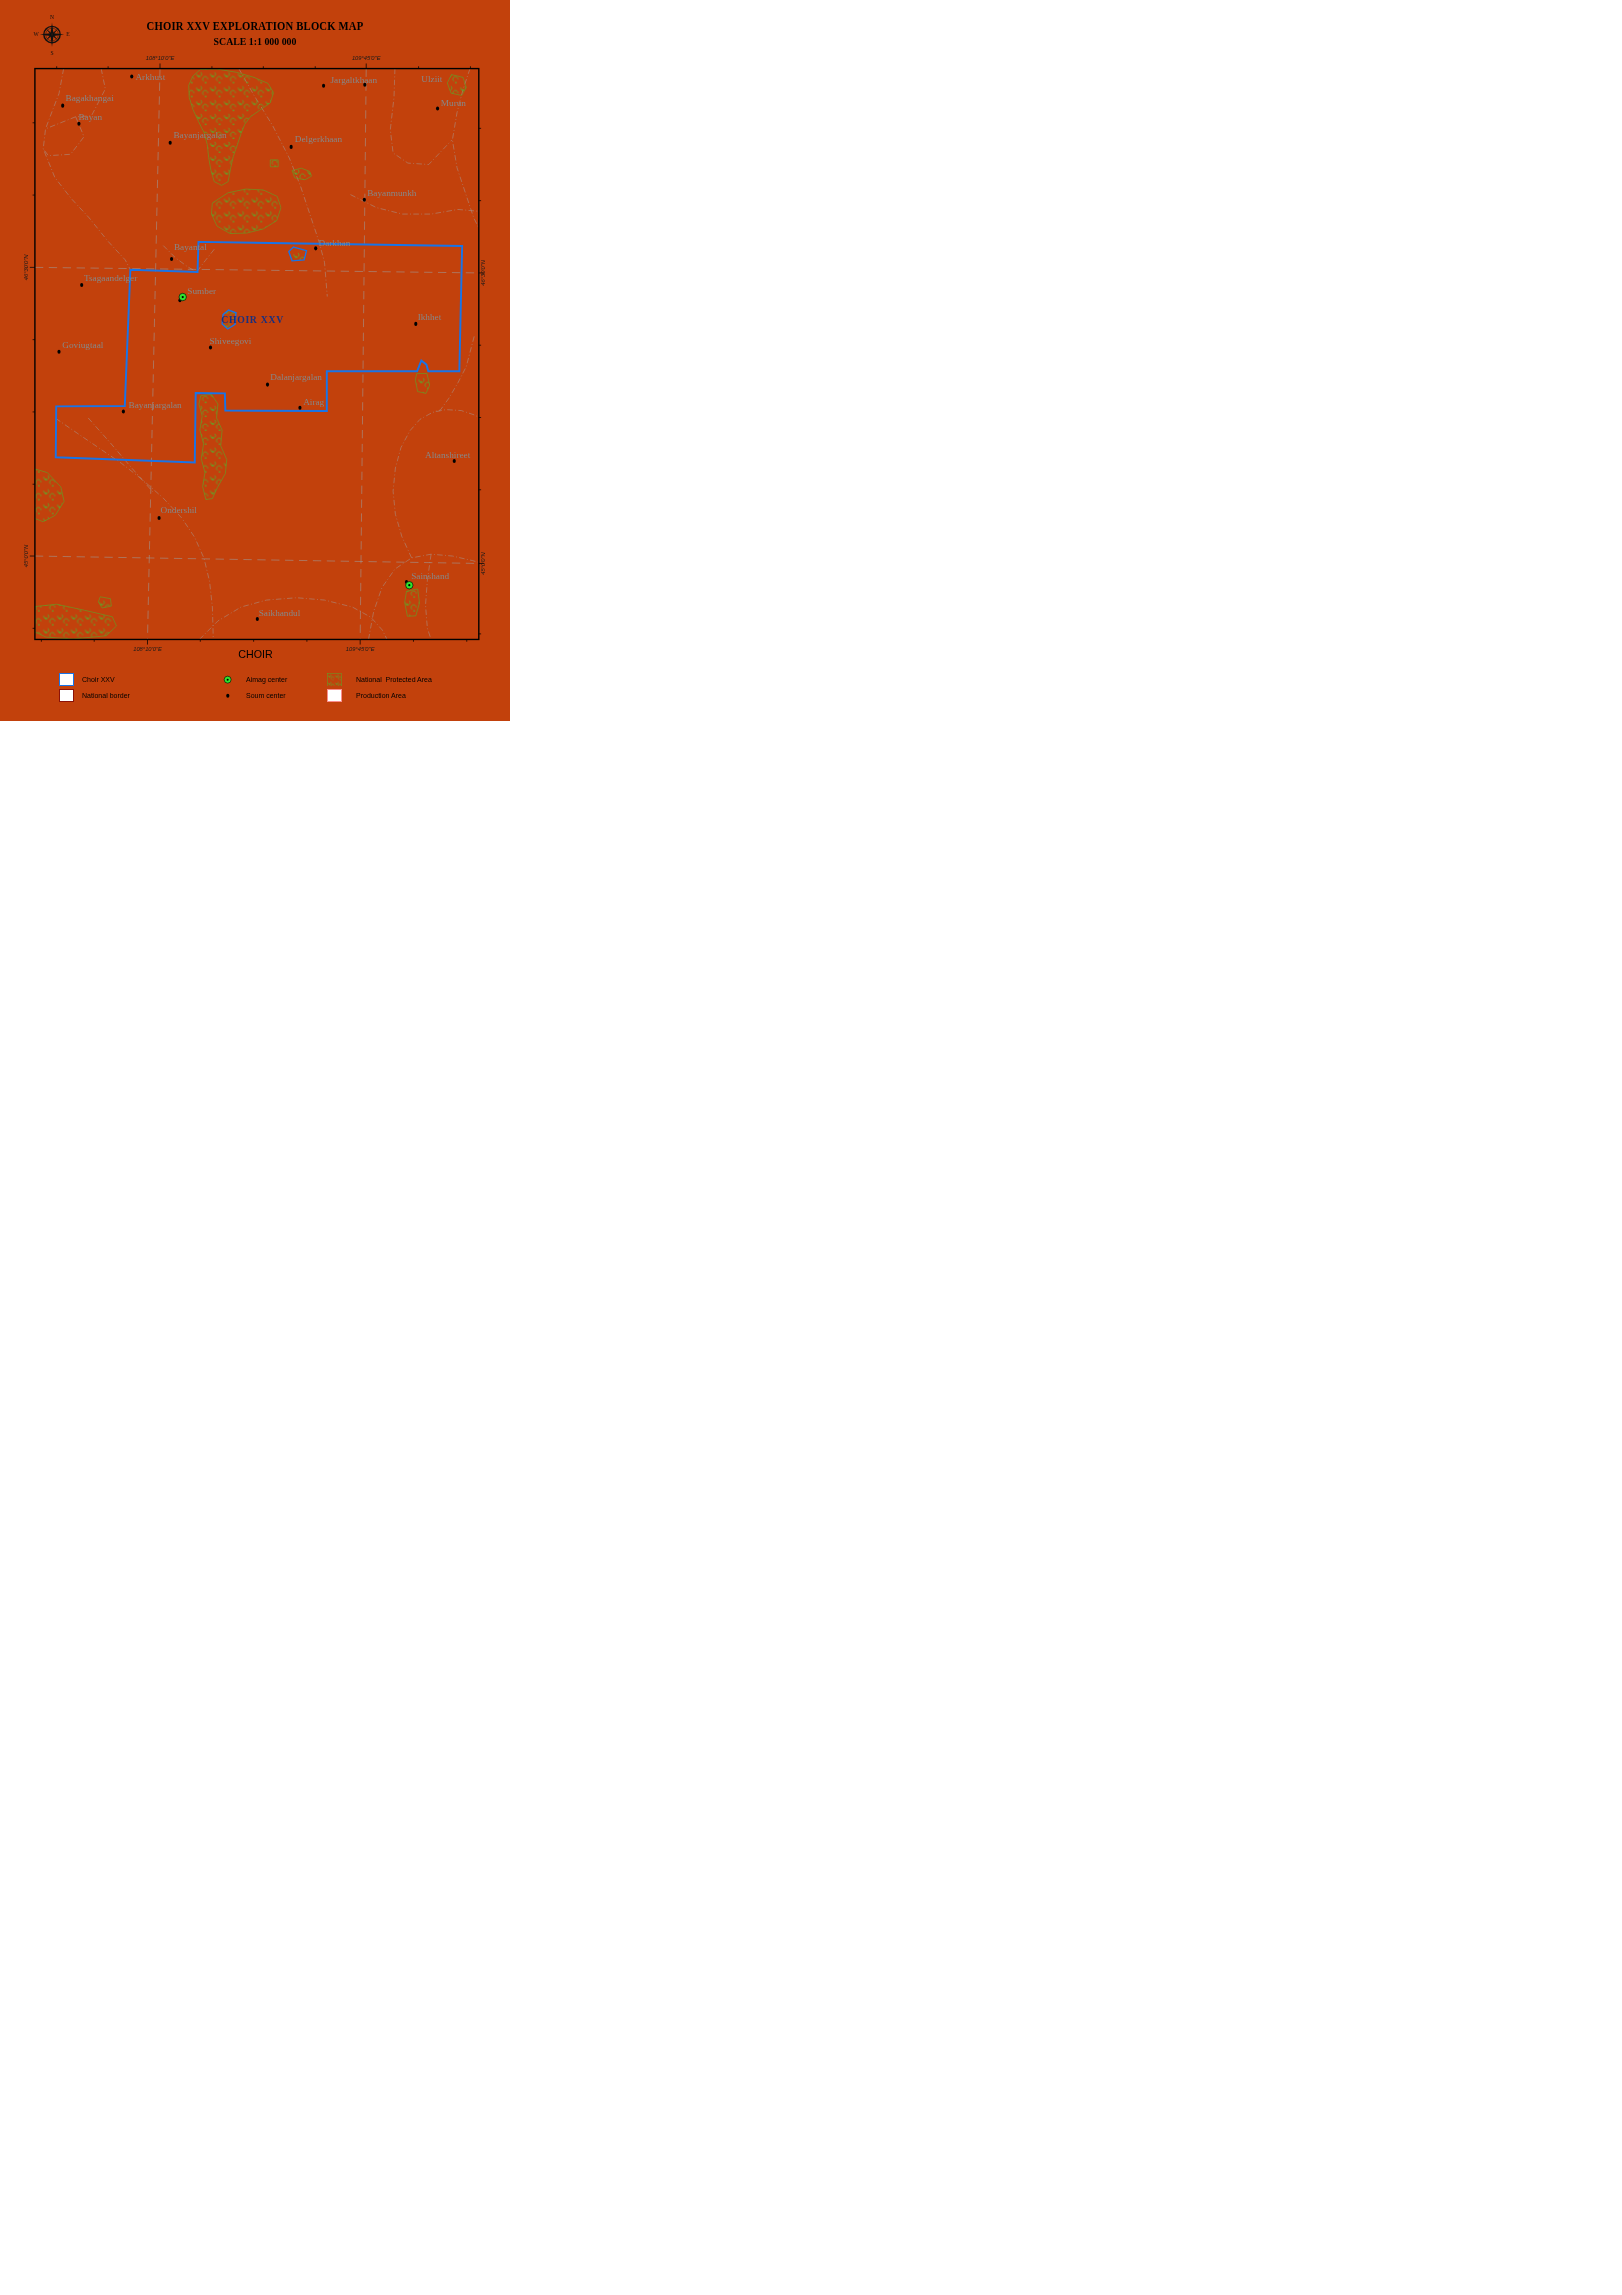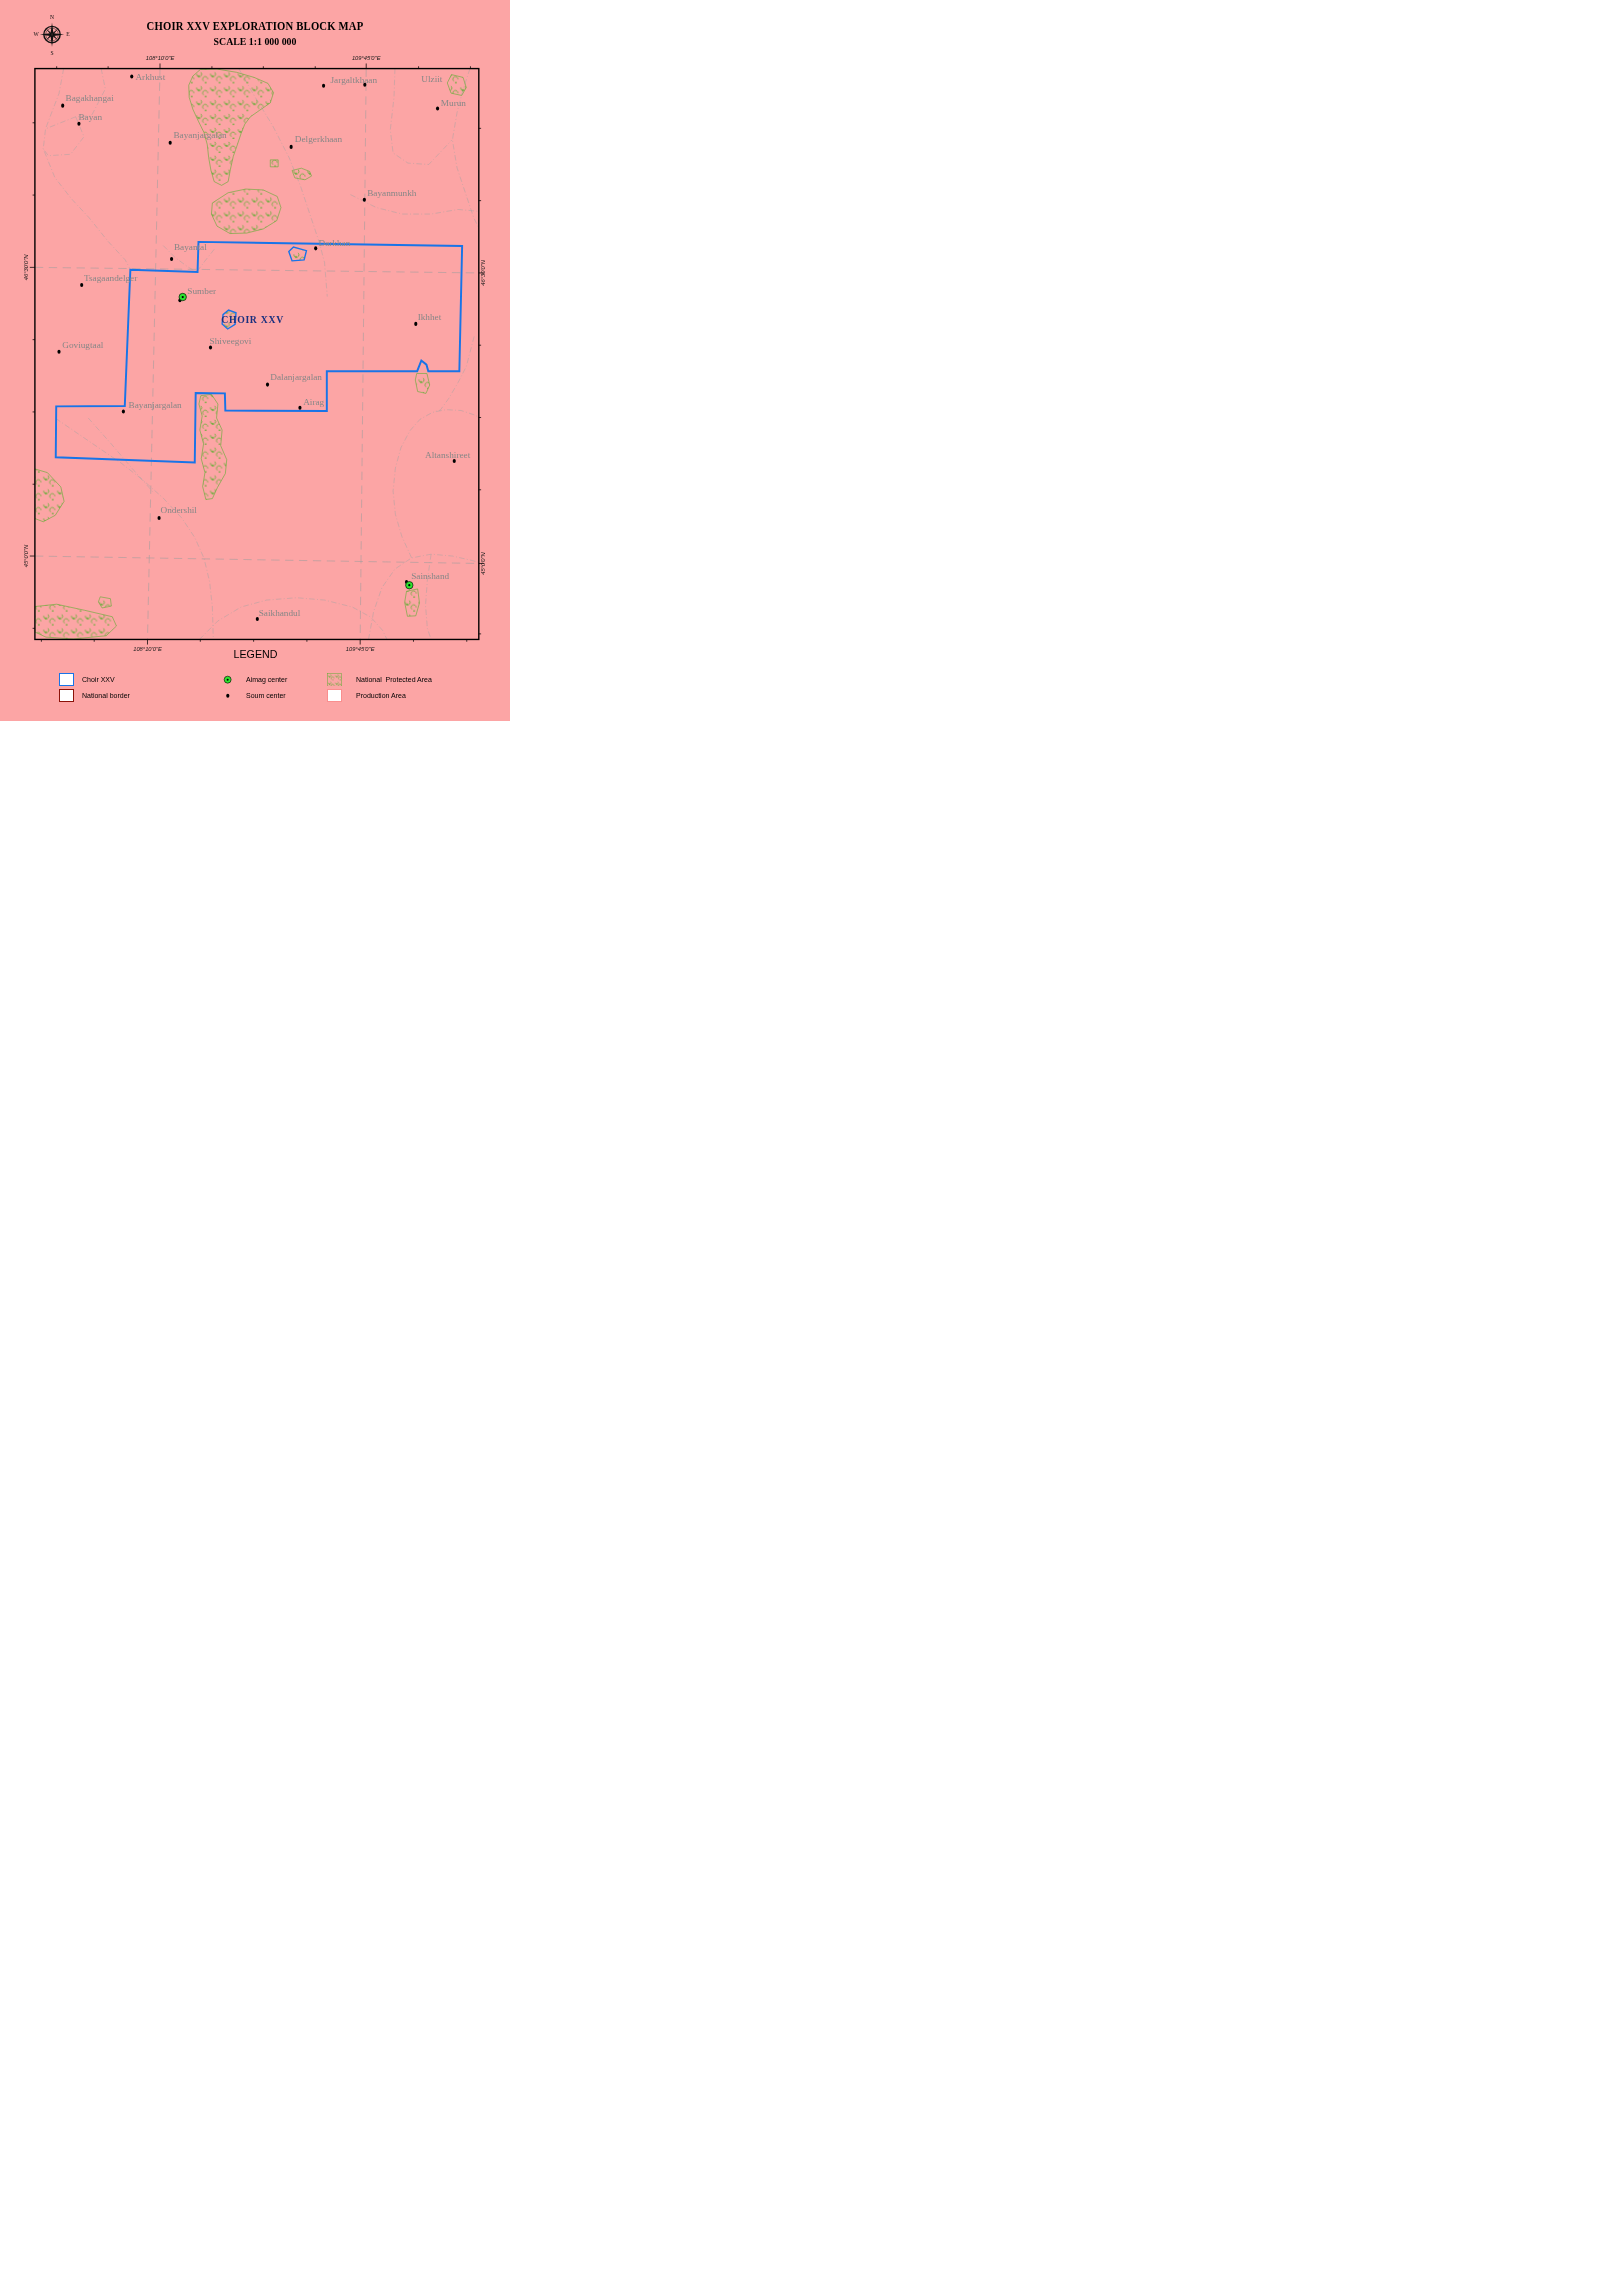--- a/index.html
+++ b/index.html
@@ -1,16 +1,16 @@
 <!DOCTYPE html>
 <html style="font-size:7.4px"><head>
 <meta charset="utf-8">
 <style>
   html,body{margin:0;padding:0;background:#ffffff;}
-  #page{position:relative;width:510px;height:721px;background:#fca5a5;overflow:hidden;
+  #page{position:relative;width:510px;height:721px;background:#c2410c;overflow:hidden;
         font-family:"Liberation Sans",sans-serif;}
   #title-block{position:absolute;left:0;top:20.4px;width:510px;text-align:center;}
   #title-line1{font-family:"Liberation Serif",serif;font-weight:bold;font-size:11.6px;
                letter-spacing:0.2px;color:#000;transform:scaleX(.92);}
   #title-line2{font-family:"Liberation Serif",serif;font-weight:bold;font-size:10.7px;
                margin-top:1.9px;color:#000;transform:scaleX(.92);}
   #compass{position:absolute;left:31px;top:13px;}
   #map-svg{position:absolute;left:0;top:0;}
   .town-label{font-family:"Liberation Serif",serif;font-size:20px;fill:#878787;}
   .coord-label{font-family:"Liberation Sans",sans-serif;font-style:italic;font-size:12.5px;fill:#1a1a1a;}
@@ -202,21 +202,21 @@
         <text x="790" y="130" text-anchor="middle" class="coord-label">109°45'0"E</text>
         <text x="318" y="1406" text-anchor="middle" class="coord-label">108°10'0"E</text>
         <text x="777" y="1406" text-anchor="middle" class="coord-label">109°45'0"E</text>
         <text x="61" y="577" text-anchor="middle" transform="rotate(-90 61 577)" class="coord-label">46°30'0"N</text>
         <text x="61" y="1200" text-anchor="middle" transform="rotate(-90 61 1200)" class="coord-label">45°0'0"N</text>
         <text x="1047" y="589" text-anchor="middle" transform="rotate(-90 1047 589)" class="coord-label">46°30'0"N</text>
         <text x="1047" y="1216" text-anchor="middle" transform="rotate(-90 1047 1216)" class="coord-label">45°0'0"N</text>
       </g>
   </svg>
 
-  <div id="legend-heading">LEGEND</div>
+  <div id="legend-heading">CHOIR</div>
 
   <div class="legend-swatch" style="left:59px;top:673px;width:15px;height:13px;border:1.4px solid #1874e8;"></div>
   <div class="legend-label" style="left:82px;top:673px;">Choir XXV</div>
 
   <div class="legend-swatch" style="left:59px;top:689px;width:15px;height:13px;border:1.9px solid #8c1209;"></div>
   <div class="legend-label" style="left:82px;top:689px;">National border</div>
 
   <svg width="9.3" height="9.3" viewBox="0 0 20 20" style="position:absolute;left:223px;top:675px;">
     <circle cx="10" cy="10" r="7.5" fill="#2fe32f" stroke="#000" stroke-width="1.3"></circle>
     <circle cx="10" cy="10" r="2.2" fill="#000"></circle>

